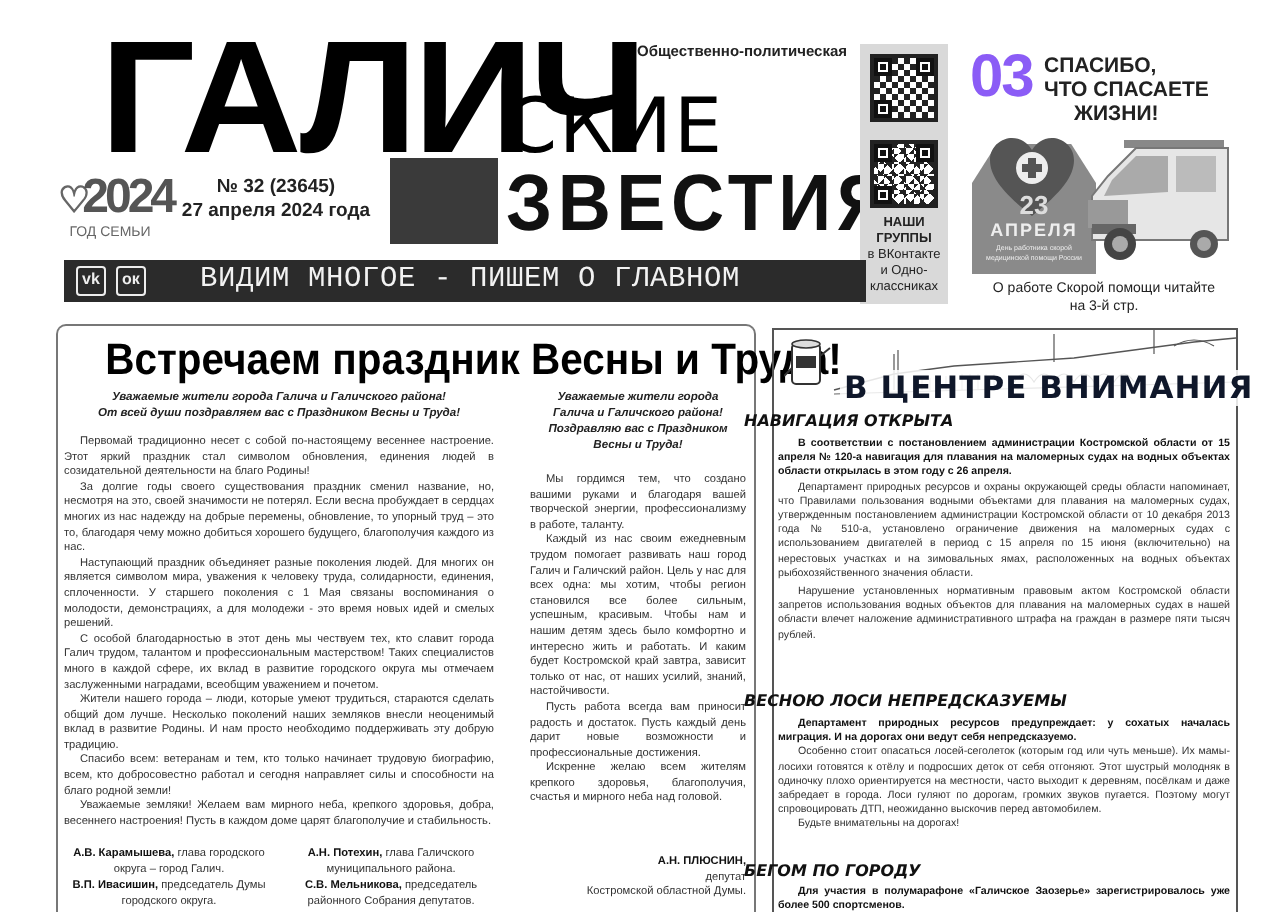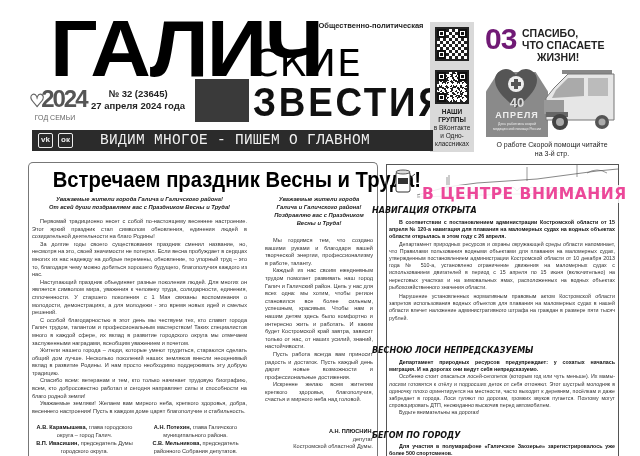--- a/index.html
+++ b/index.html
@@ -51,21 +51,21 @@
       linear-gradient(45deg, #222 25%, #fff 25% 75%, #222 75%) 3px 3px/6px 6px; }
   .qr.q2 { top: 48px; background:
       linear-gradient(135deg, #222 25%, transparent 25% 75%, #222 75%) 0 0/5px 5px,
       linear-gradient(45deg, #222 25%, #fff 25% 75%, #222 75%) 2px 2px/7px 7px; }
   .qr .corner { position: absolute; width: 9px; height: 9px; border: 2px solid #111; background: #fff; }
   .qr .corner::after { content: ""; position: absolute; left: 1px; top: 1px; width: 3px; height: 3px; background: #111; }
   .qr-text { position: absolute; left: 0; top: 86px; width: 44px; text-align: center; font-size: 6.5px; line-height: 8px; font-weight: bold; color: #222; }
 
   
   .promo-title { position: absolute; left: 485px; top: 25px; }
-  .promo-title .num { position: absolute; left: 0; top: 0; font-family: "Liberation Sans", sans-serif; font-weight: bold; font-size: 30px; line-height: 28px; color: #701a75; letter-spacing: -1px; }
+  .promo-title .num { position: absolute; left: 0; top: 0; font-family: "Liberation Sans", sans-serif; font-weight: bold; font-size: 30px; line-height: 28px; color: #8b5cf6; letter-spacing: -1px; }
   .promo-title .txt { position: absolute; left: 37px; top: 2px; width: 120px; font-weight: bold; font-size: 10.5px; line-height: 12px; color: #222; }
   .promo-title .txt span { display: block; }
   .promo-title .txt .last { padding-left: 15px; }
 
   .badge-shape { position: absolute; left: 486px; top: 72px; width: 62px; height: 65px; background: #8a8a8a; clip-path: polygon(20% 0, 80% 0, 100% 30%, 100% 100%, 0 100%, 0 30%); }
   .heart-icon { position: absolute; left: 493px; top: 68px; width: 46px; height: 42px; }
   .badge-day { position: absolute; left: 486px; top: 95px; width: 62px; text-align: center; font-size: 13px; font-weight: bold; color: #ddd; }
   .badge-month { position: absolute; left: 486px; top: 110px; width: 62px; text-align: center; font-size: 9px; font-weight: bold; color: #eee; letter-spacing: 1px; }
   .badge-tiny { position: absolute; left: 488px; top: 122px; width: 58px; text-align: center; font-size: 3.5px; line-height: 4.5px; color: #eee; }
 
@@ -93,21 +93,21 @@
 
   .sig-grid { position: absolute; left: 32px; top: 424px; width: 215px; font-size: 5.6px; line-height: 7.6px; color: #333; }
   .sig { position: absolute; text-align: center; }
   .sig b { color: #111; }
 
   .sig-right { position: absolute; left: 265px; top: 428px; width: 108px; text-align: right; font-size: 5.6px; line-height: 7.6px; color: #333; }
 
   
   .focus-box { position: absolute; left: 386px; top: 164px; width: 233px; height: 300px; border: 1px solid #555; border-bottom: none; }
   .focus-illus { position: absolute; left: 387px; top: 165px; width: 231px; height: 35px; overflow: hidden; }
-  .focus-head { position: absolute; left: 420px; top: 185px; font-family: "DejaVu Sans", sans-serif; font-weight: bold; font-size: 15.5px; line-height: 18px; color: #ec4899; letter-spacing: 0.5px; white-space: nowrap; background: rgba(255,255,255,0.85); padding: 0 2px; }
+  .focus-head { position: absolute; left: 420px; top: 185px; font-family: "DejaVu Sans", sans-serif; font-weight: bold; font-size: 15.5px; line-height: 18px; color: #0f172a; letter-spacing: 0.5px; white-space: nowrap; background: rgba(255,255,255,0.85); padding: 0 2px; }
   .can-icon { position: absolute; left: 392px; top: 166px; width: 24px; height: 30px; }
 
   .sec-head { position: absolute; left: 372px; font-family: "DejaVu Sans", sans-serif; font-weight: bold; font-size: 8px; line-height: 10px; color: #111; font-style: italic; }
   .rcol { position: absolute; left: 389px; width: 226px; font-size: 5.3px; line-height: 7.2px; color: #333; text-align: justify; }
   .rcol p { text-indent: 10px; }
   .rcol .lead { font-weight: bold; color: #111; }
 </style>
 </head>
 <body>
 
@@ -157,21 +157,21 @@
     <span class="last">ЖИЗНИ!</span>
   </div>
 </div>
 <div class="badge-shape"></div>
 <svg class="heart-icon" viewBox="0 0 46 42">
   <path d="M23 40 C8 28 2 20 2 12 C2 5 8 1 13 1 C18 1 21 4 23 7 C25 4 28 1 33 1 C38 1 44 5 44 12 C44 20 38 28 23 40 Z" fill="#555"></path>
   <circle cx="23" cy="16" r="8" fill="#eee"></circle>
   <rect x="21" y="11" width="4" height="10" fill="#555"></rect>
   <rect x="18" y="14" width="10" height="4" fill="#555"></rect>
 </svg>
-<div class="badge-day">40</div>
+<div class="badge-day">23</div>
 <div class="badge-month">АПРЕЛЯ</div>
 <div class="badge-tiny">День работника скорой медицинской помощи России</div>
 
 <svg class="van" viewBox="0 0 76 70">
   <rect x="22" y="2" width="50" height="4" fill="#888"></rect>
   <path d="M14 20 L28 6 L74 6 L74 52 L6 52 L6 30 Z" fill="#e6e6e6" stroke="#777" stroke-width="1"></path>
   <path d="M16 22 L28 10 L44 10 L44 28 L12 30 Z" fill="#aaa"></path>
   <rect x="48" y="10" width="20" height="18" fill="#bbb"></rect>
   <rect x="4" y="32" width="20" height="14" fill="#999"></rect>
   <rect x="6" y="44" width="22" height="5" fill="#666"></rect>

